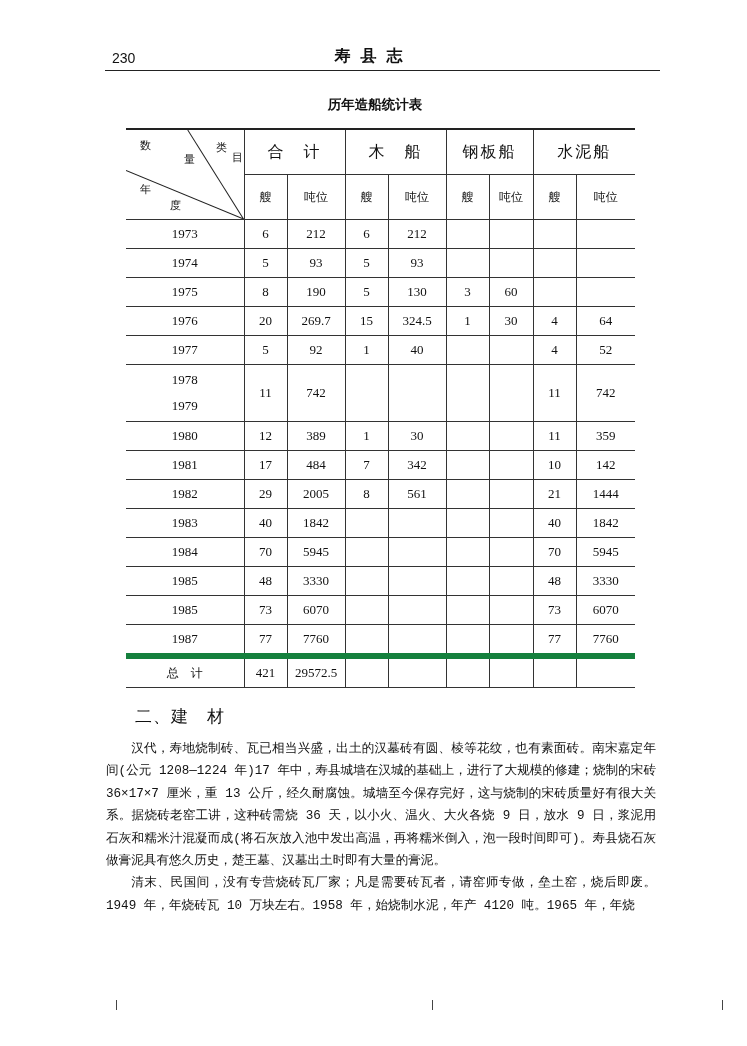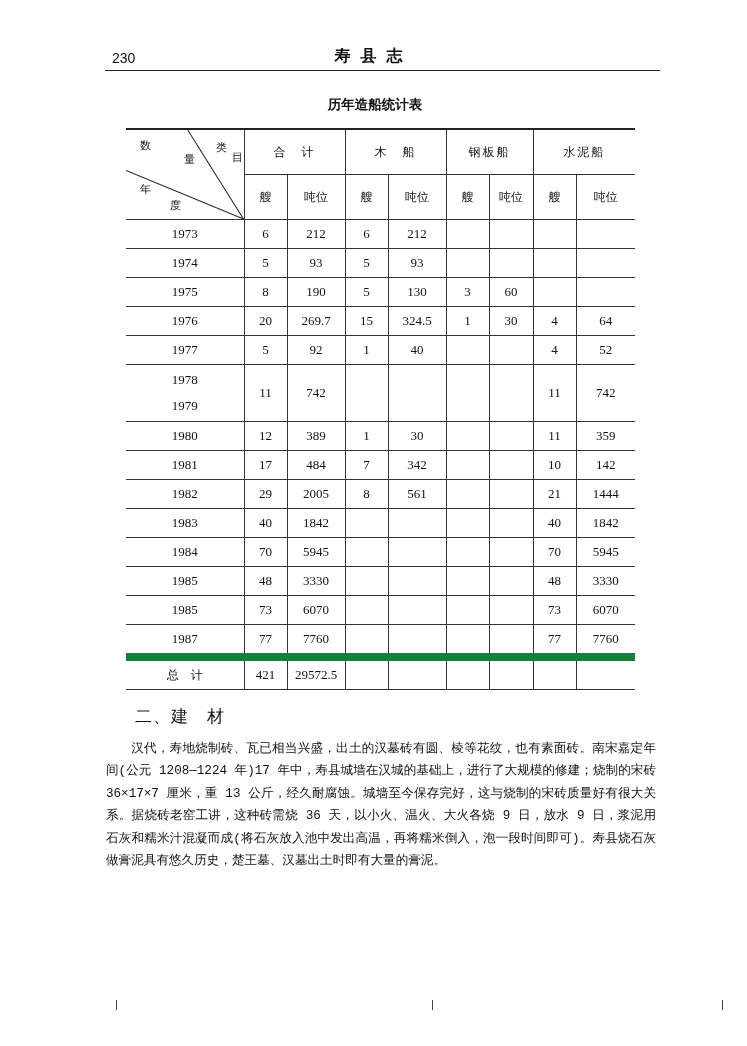--- a/index.html
+++ b/index.html
@@ -5,24 +5,24 @@
   html, body { margin: 0; padding: 0; background: #ffffff; }
   body { width: 747px; height: 1046px; position: relative; overflow: hidden; color: #111; font-family: "DejaVu Serif", "Liberation Serif", serif; }
   .page-num { position: absolute; left: 112px; top: 50px; font-size: 14px; font-family: Liberation Sans, sans-serif; }
   .running-title { position: absolute; left: 0; width: 747px; top: 46px; text-align: center; font-size: 16px; font-weight: bold; letter-spacing: 10px; font-family: "DejaVu Sans", sans-serif; }
   .header-rule { position: absolute; left: 105px; top: 70px; width: 555px; height: 1px; background: #222; }
   .table-title { position: absolute; left: 0; width: 698px; top: 96px; text-align: center; font-size: 13.5px; font-weight: bold; font-family: "DejaVu Sans", sans-serif; margin-left: 26px; }
 
   table.ship { position: absolute; left: 126px; top: 128px; width: 509px; border-collapse: collapse; table-layout: fixed; font-family: "Liberation Serif", serif; font-size: 13px; }
   table.ship td { border: 1px solid #333; text-align: center; vertical-align: middle; padding: 0; height: 28px; }
   table.ship tr:first-child td { border-top: 2px solid #222; }
-  table.ship tr.total td { border-top: 8px solid #15803d; border-bottom: 1.5px solid #333; }
+  table.ship tr.total td { border-top: 6px solid #15803d; border-bottom: 1.5px solid #333; }
   table.ship td:first-child { border-left: none; }
   table.ship td:last-child { border-right: none; }
-  .grp { font-size: 12px; letter-spacing: 2px; font-family: "DejaVu Sans", sans-serif; }
+  .grp { font-size: 16px; letter-spacing: 2px; font-family: "DejaVu Sans", sans-serif; }
   .sub { font-size: 12px; font-family: "DejaVu Sans", sans-serif; height: 44px !important; }
   .diag-cell { position: relative; height: 88px !important; }
   .diag-cell svg { position: absolute; left: 0; top: 0; width: 100%; height: 100%; }
   .dl { position: absolute; font-size: 11px; font-family: "DejaVu Sans", sans-serif; }
   .tall td { height: 56px !important; }
   .yr2 { line-height: 26px; }
 
   .section-head { position: absolute; left: 135px; top: 705px; font-size: 17px; font-family: Liberation Serif, serif; letter-spacing: 1px; }
   .body-text { position: absolute; left: 106px; top: 738px; width: 550px; font-size: 12.6px; line-height: 22.4px; text-align: justify; font-family: Liberation Mono, monospace; }
   .body-text p { margin: 0; text-indent: 2em; }
@@ -246,17 +246,18 @@
         <td></td>
         <td></td>
         <td></td>
       </tr>
     </tbody>
 </table>
 
 <div class="section-head">二、建　材</div>
 <div class="body-text">
   <p>汉代，寿地烧制砖、瓦已相当兴盛，出土的汉墓砖有圆、棱等花纹，也有素面砖。南宋嘉定年间(公元 1208—1224 年)17 年中，寿县城墙在汉城的基础上，进行了大规模的修建；烧制的宋砖 36×17×7 厘米，重 13 公斤，经久耐腐蚀。城墙至今保存完好，这与烧制的宋砖质量好有很大关系。据烧砖老窑工讲，这种砖需烧 36 天，以小火、温火、大火各烧 9 日，放水 9 日，浆泥用石灰和糯米汁混凝而成(将石灰放入池中发出高温，再将糯米倒入，泡一段时间即可)。寿县烧石灰做膏泥具有悠久历史，楚王墓、汉墓出土时即有大量的膏泥。</p>
+  <p>清末、民国间，没有专营烧砖瓦厂家；凡是需要砖瓦者，请窑师专做，垒土窑，烧后即废。1949 年，年烧砖瓦 10 万块左右。1958 年，始烧制水泥，年产 4120 吨。1965 年，年烧</p>
 </div>
 
 <div class="foot-mark" style="left:116px"></div>
 <div class="foot-mark" style="left:432px"></div>
 <div class="foot-mark" style="left:722px"></div>
 
 </body></html>

